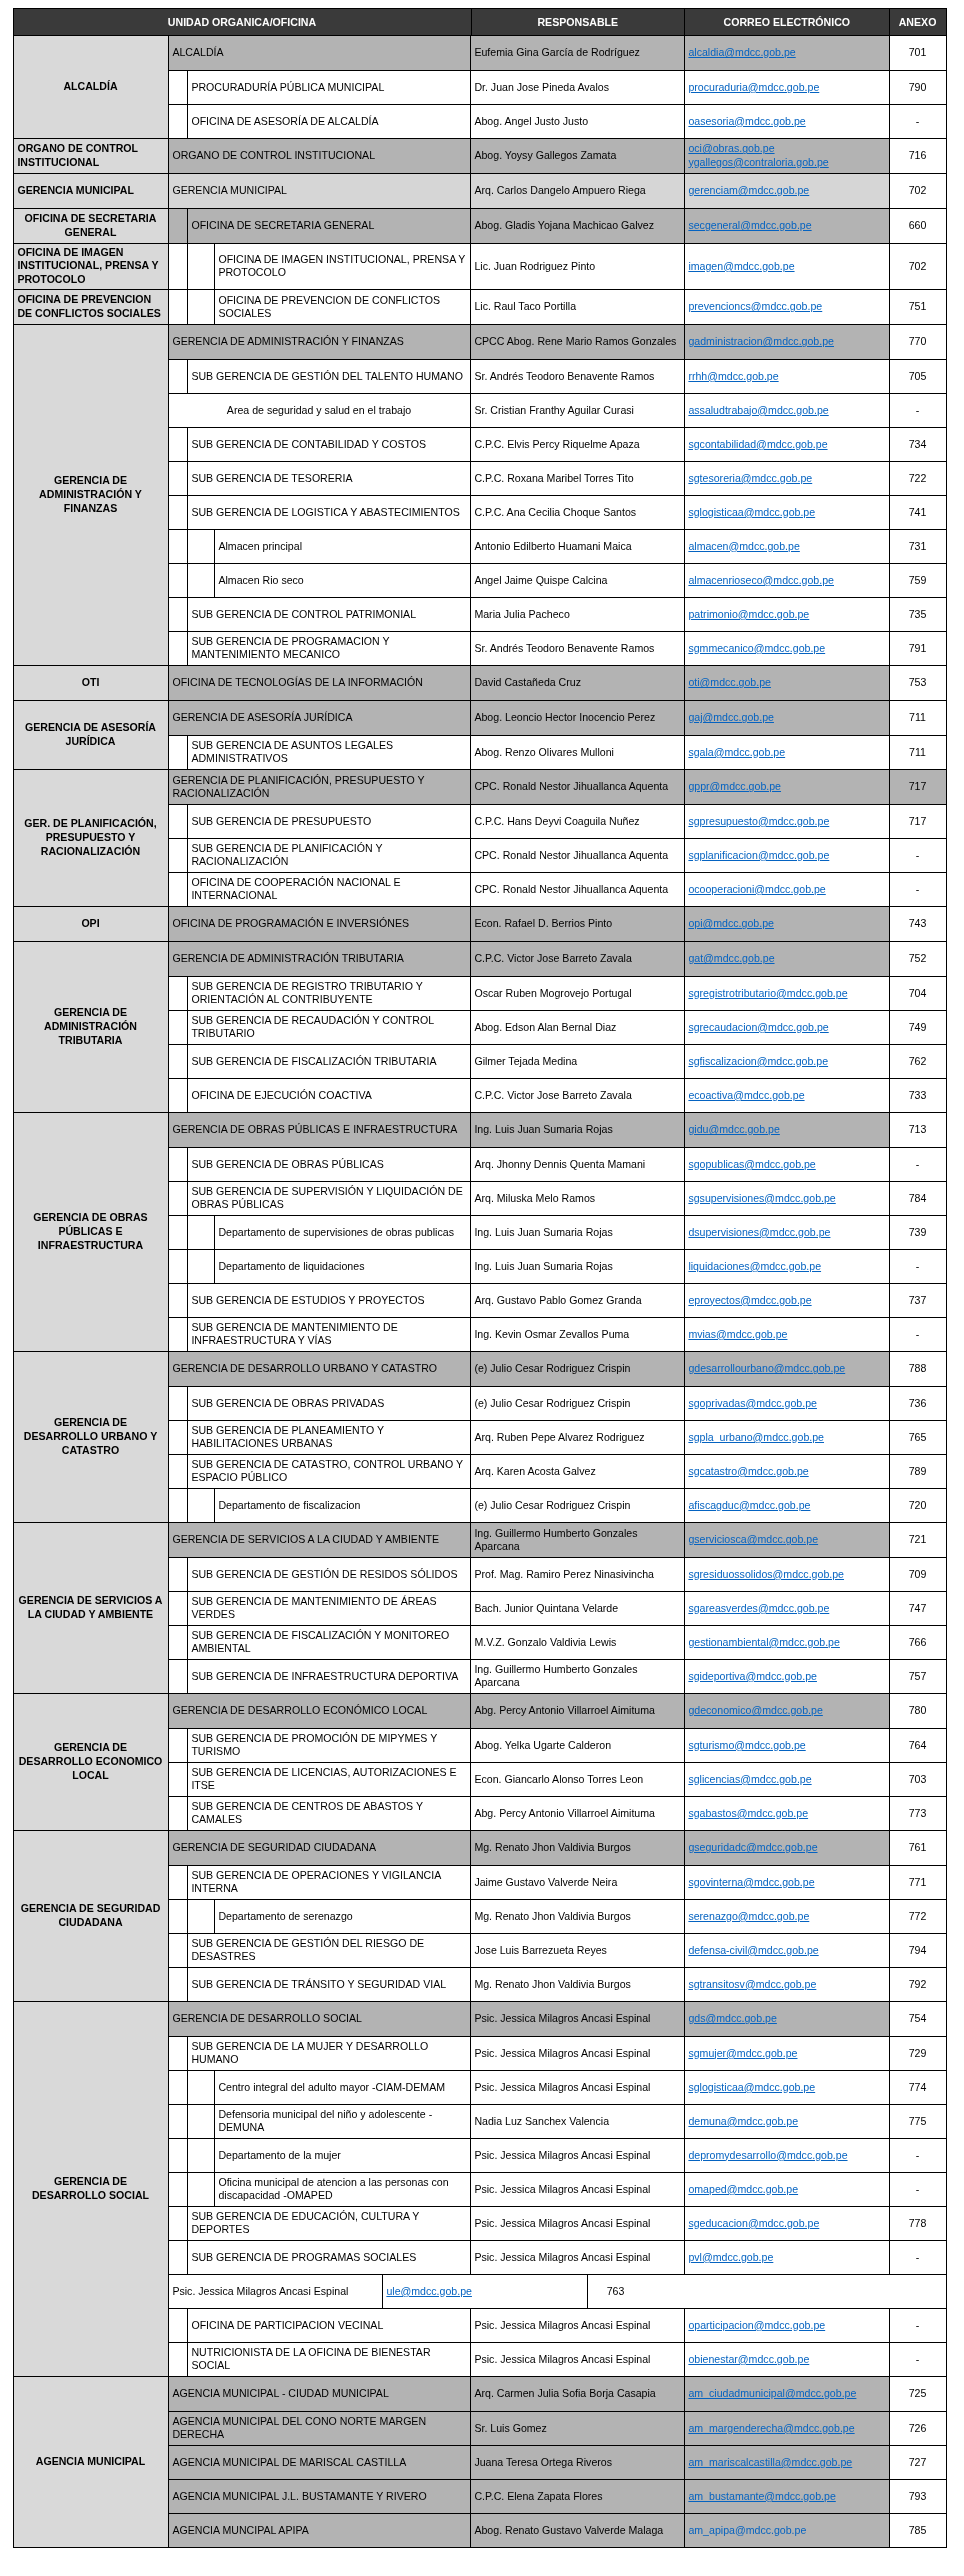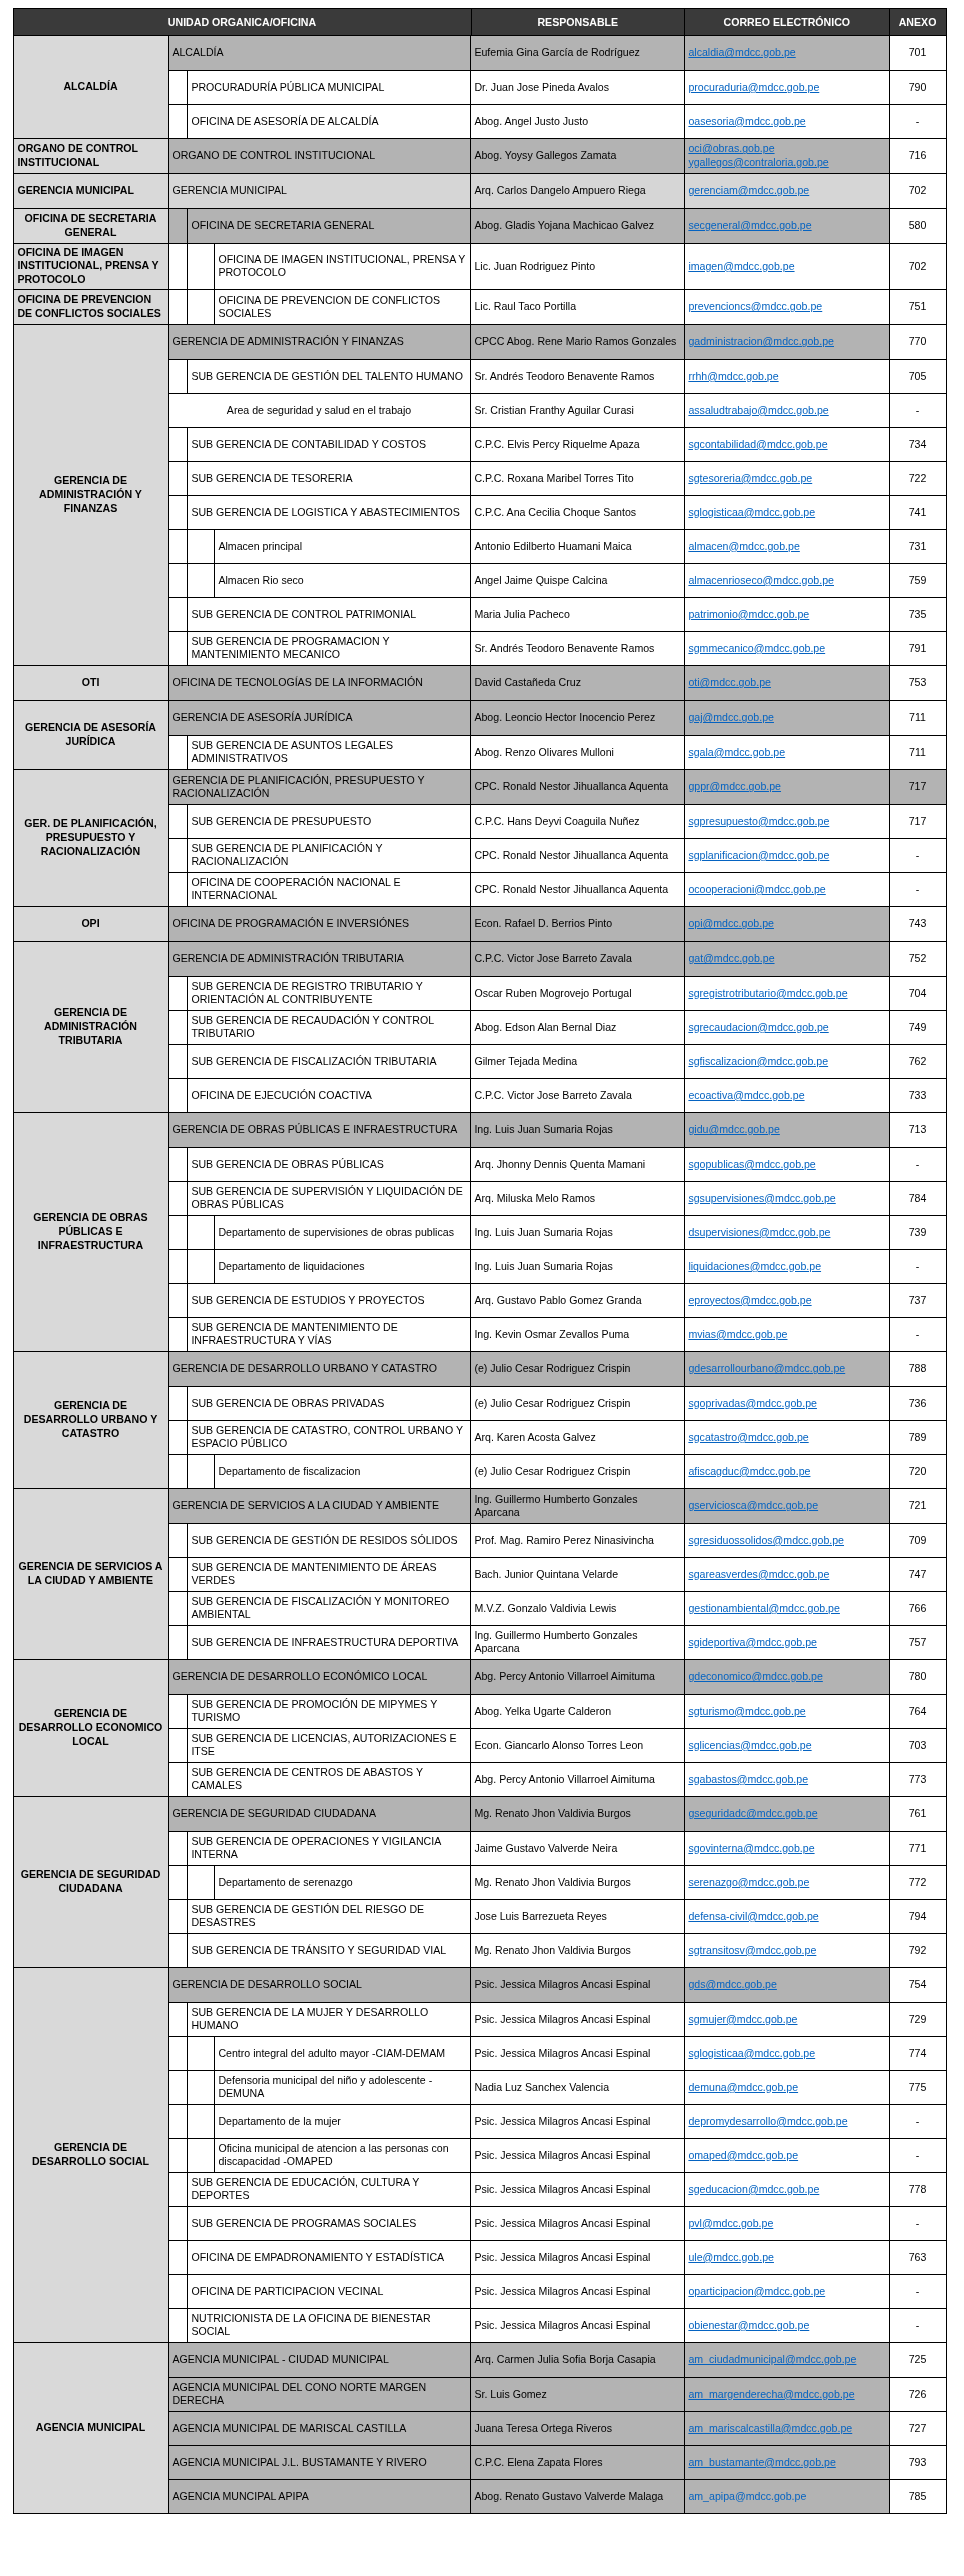--- a/index.html
+++ b/index.html
@@ -152,21 +152,21 @@
         <div class="group-rows">
           <div class="row gray">
             <div class="cell office">
               <div class="spacer1"></div>
               <div class="office-text">OFICINA DE SECRETARIA GENERAL</div>
             </div>
             <div class="cell resp">Abog. Gladis Yojana Machicao Galvez</div>
             <div class="cell correo">
               <a class="email">secgeneral@mdcc.gob.pe</a>
             </div>
-            <div class="cell anexo">580</div>
+            <div class="cell anexo">660</div>
           </div>
         </div>
       </div>
       <div class="group">
         <div class="group-label align-left">OFICINA DE IMAGEN INSTITUCIONAL, PRENSA Y PROTOCOLO</div>
         <div class="group-rows">
           <div class="row white">
             <div class="cell office">
               <div class="spacer1"></div>
               <div class="spacer2"></div>
@@ -578,20 +578,31 @@
             </div>
             <div class="cell resp">(e) Julio Cesar Rodriguez Crispin</div>
             <div class="cell correo">
               <a class="email">sgoprivadas@mdcc.gob.pe</a>
             </div>
             <div class="cell anexo">736</div>
           </div>
           <div class="row white">
             <div class="cell office">
               <div class="spacer1"></div>
+              <div class="office-text">SUB GERENCIA DE PLANEAMIENTO  Y HABILITACIONES URBANAS</div>
+            </div>
+            <div class="cell resp">Arq. Ruben Pepe Alvarez Rodriguez</div>
+            <div class="cell correo">
+              <a class="email">sgpla_urbano@mdcc.gob.pe</a>
+            </div>
+            <div class="cell anexo">765</div>
+          </div>
+          <div class="row white">
+            <div class="cell office">
+              <div class="spacer1"></div>
               <div class="office-text">SUB GERENCIA DE CATASTRO, CONTROL URBANO Y ESPACIO PÚBLICO</div>
             </div>
             <div class="cell resp">Arq. Karen Acosta Galvez</div>
             <div class="cell correo">
               <a class="email">sgcatastro@mdcc.gob.pe</a>
             </div>
             <div class="cell anexo">789</div>
           </div>
           <div class="row white">
             <div class="cell office">
@@ -862,24 +873,20 @@
               <div class="spacer1"></div>
               <div class="office-text">SUB GERENCIA DE PROGRAMAS SOCIALES</div>
             </div>
             <div class="cell resp">Psic. Jessica Milagros Ancasi Espinal</div>
             <div class="cell correo">
               <a class="email">pvl@mdcc.gob.pe</a>
             </div>
             <div class="cell anexo">-</div>
           </div>
           <div class="row white">
-            <div class="cell office">
-              <div class="spacer1"></div>
-              <div class="office-text">OFICINA DE EMPADRONAMIENTO Y ESTADÍSTICA</div>
-            </div>
             <div class="cell resp">Psic. Jessica Milagros Ancasi Espinal</div>
             <div class="cell correo">
               <a class="email">ule@mdcc.gob.pe</a>
             </div>
             <div class="cell anexo">763</div>
           </div>
           <div class="row white">
             <div class="cell office">
               <div class="spacer1"></div>
               <div class="office-text">OFICINA DE PARTICIPACION VECINAL</div>

